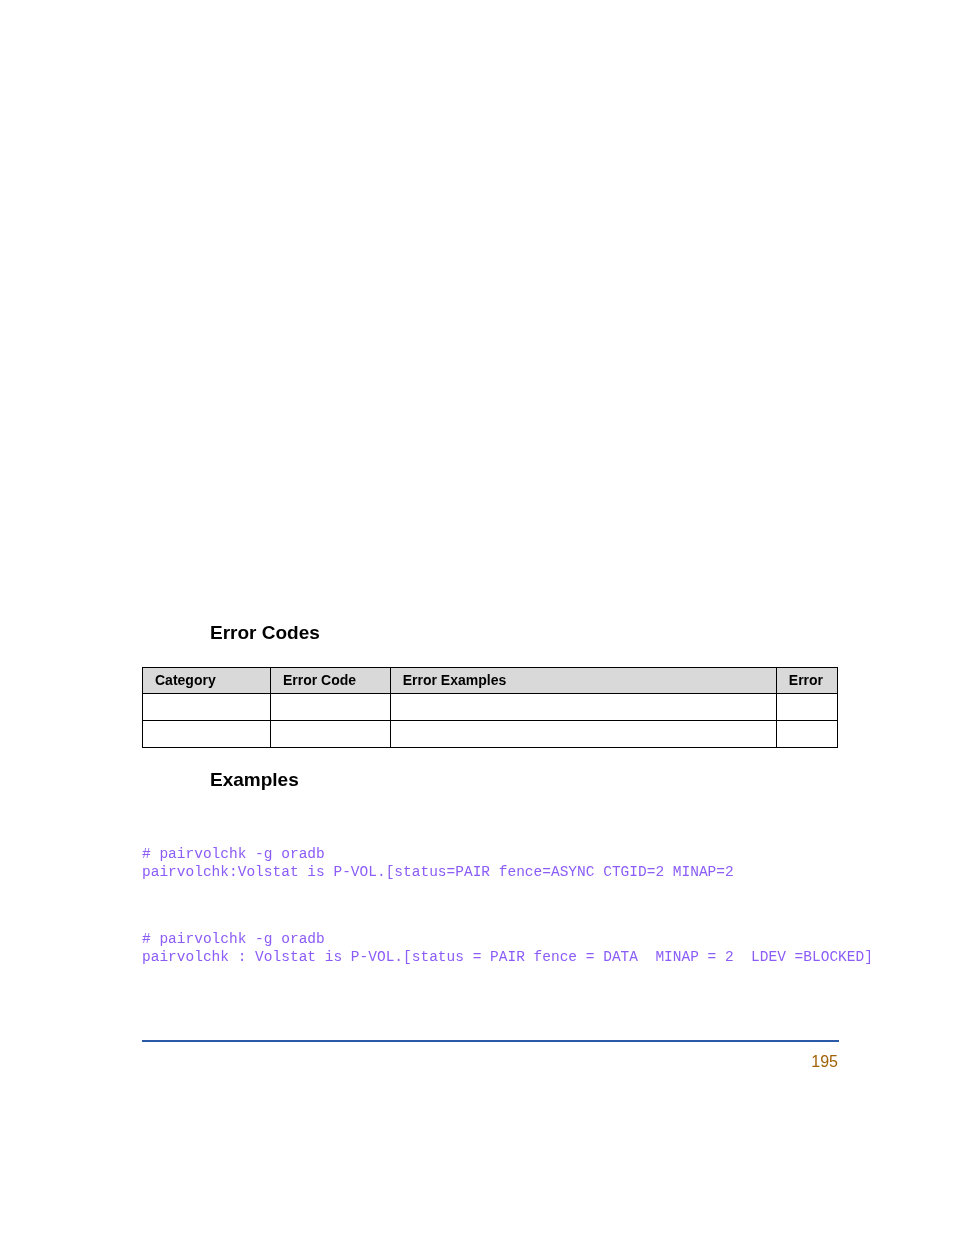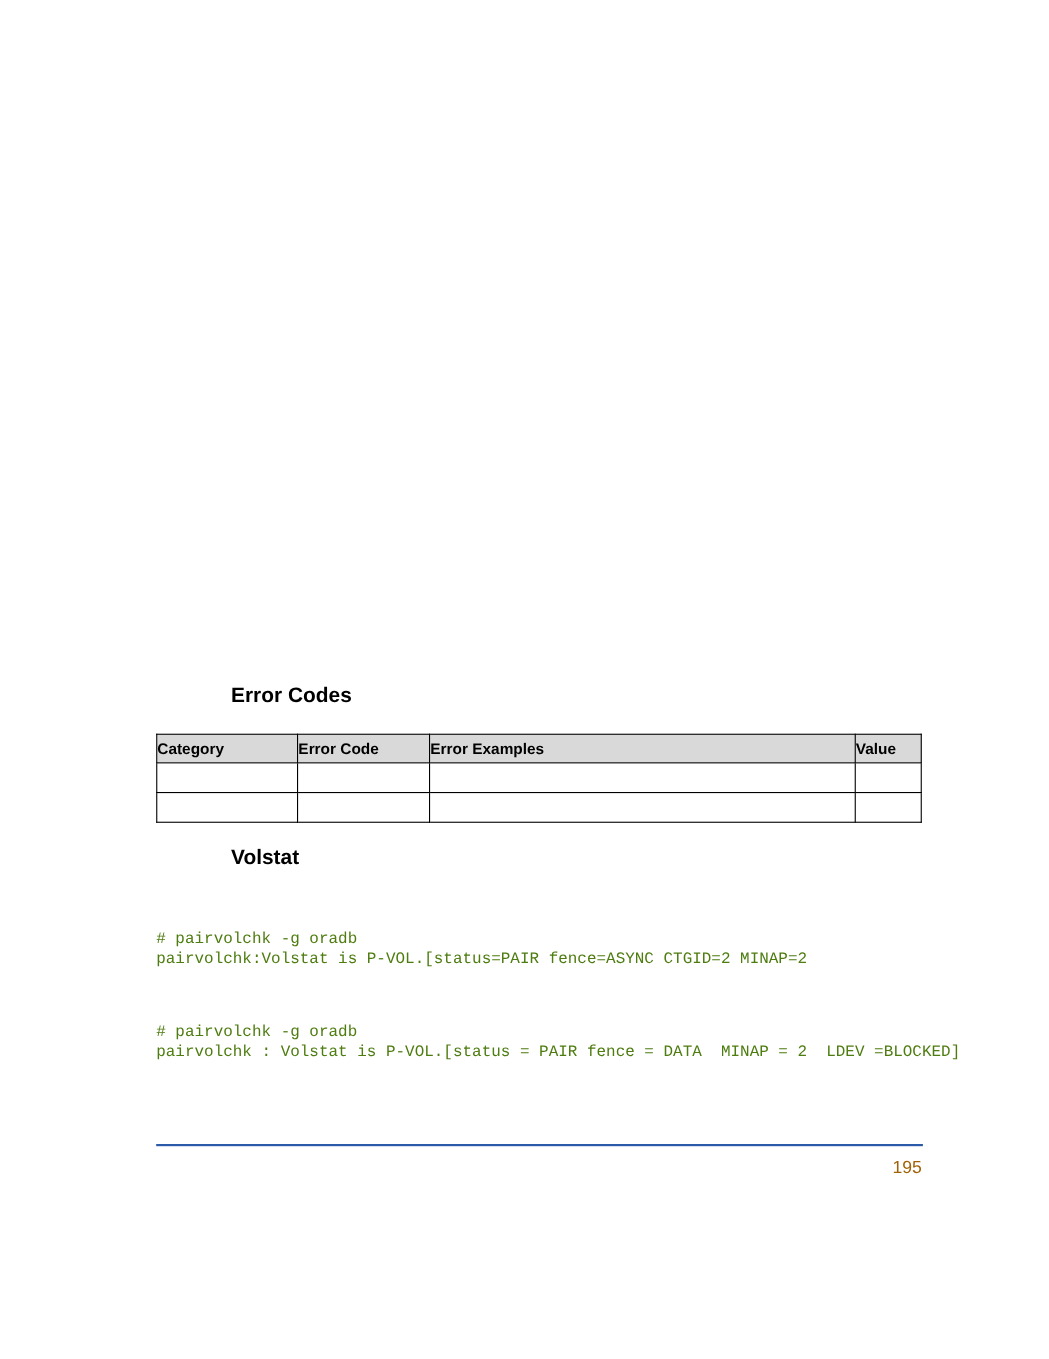--- a/index.html
+++ b/index.html
@@ -33,21 +33,21 @@
     top: 667px;
     border-collapse: collapse;
     width: 696px;
   }
   table.error-table th,
   table.error-table td {
     border: 1px solid #000;
     font-size: 14px;
     text-align: left;
     vertical-align: top;
-    padding: 4px 0;
+    padding: 4px 12px;
     line-height: 1.2;
   }
   table.error-table th {
     background: #d9d9d9;
     font-weight: bold;
   }
   table.error-table td {
     height: 18px;
   }
   .col-cat  { width: 124px; }
@@ -56,21 +56,21 @@
   .col-val  { width: 58px; }
 
   pre.codeblock {
     position: absolute;
     left: 142px;
     font-family: "Courier New", Courier, monospace;
     font-size: 14.5px;
     line-height: 1.25;
     margin: 0;
     white-space: pre;
-    color: #4d7c0f;
+    color: #8b5cf6;
   }
   .code1 { top: 845px; }
   .code2 { top: 930px; }
 
   .footer-rule {
     position: absolute;
     left: 142px;
     top: 1040px;
     width: 697px;
     height: 0;
@@ -96,40 +96,40 @@
       <col class="col-cat">
         <col class="col-code">
         <col class="col-msg">
         <col class="col-val">
     </colgroup>
     <thead>
       <tr>
         <th>Category</th>
         <th>Error Code</th>
         <th>Error Examples</th>
-        <th>Value</th>
+        <th>Error</th>
       </tr>
     </thead>
     <tbody>
       <tr>
         <td></td>
         <td></td>
         <td></td>
         <td></td>
       </tr>
       <tr>
         <td></td>
         <td></td>
         <td></td>
         <td></td>
       </tr>
     </tbody>
   </table>
 
-  <div class="section-heading h-examples">Volstat</div>
+  <div class="section-heading h-examples">Examples</div>
 
   <pre class="codeblock code1"># pairvolchk -g oradb
 pairvolchk:Volstat is P-VOL.[status=PAIR fence=ASYNC CTGID=2 MINAP=2</pre>
 
   <pre class="codeblock code2"># pairvolchk -g oradb
 pairvolchk : Volstat is P-VOL.[status = PAIR fence = DATA  MINAP = 2  LDEV =BLOCKED]</pre>
 
   <div class="footer-rule"></div>
   <div class="page-number">195</div>
 </div>

